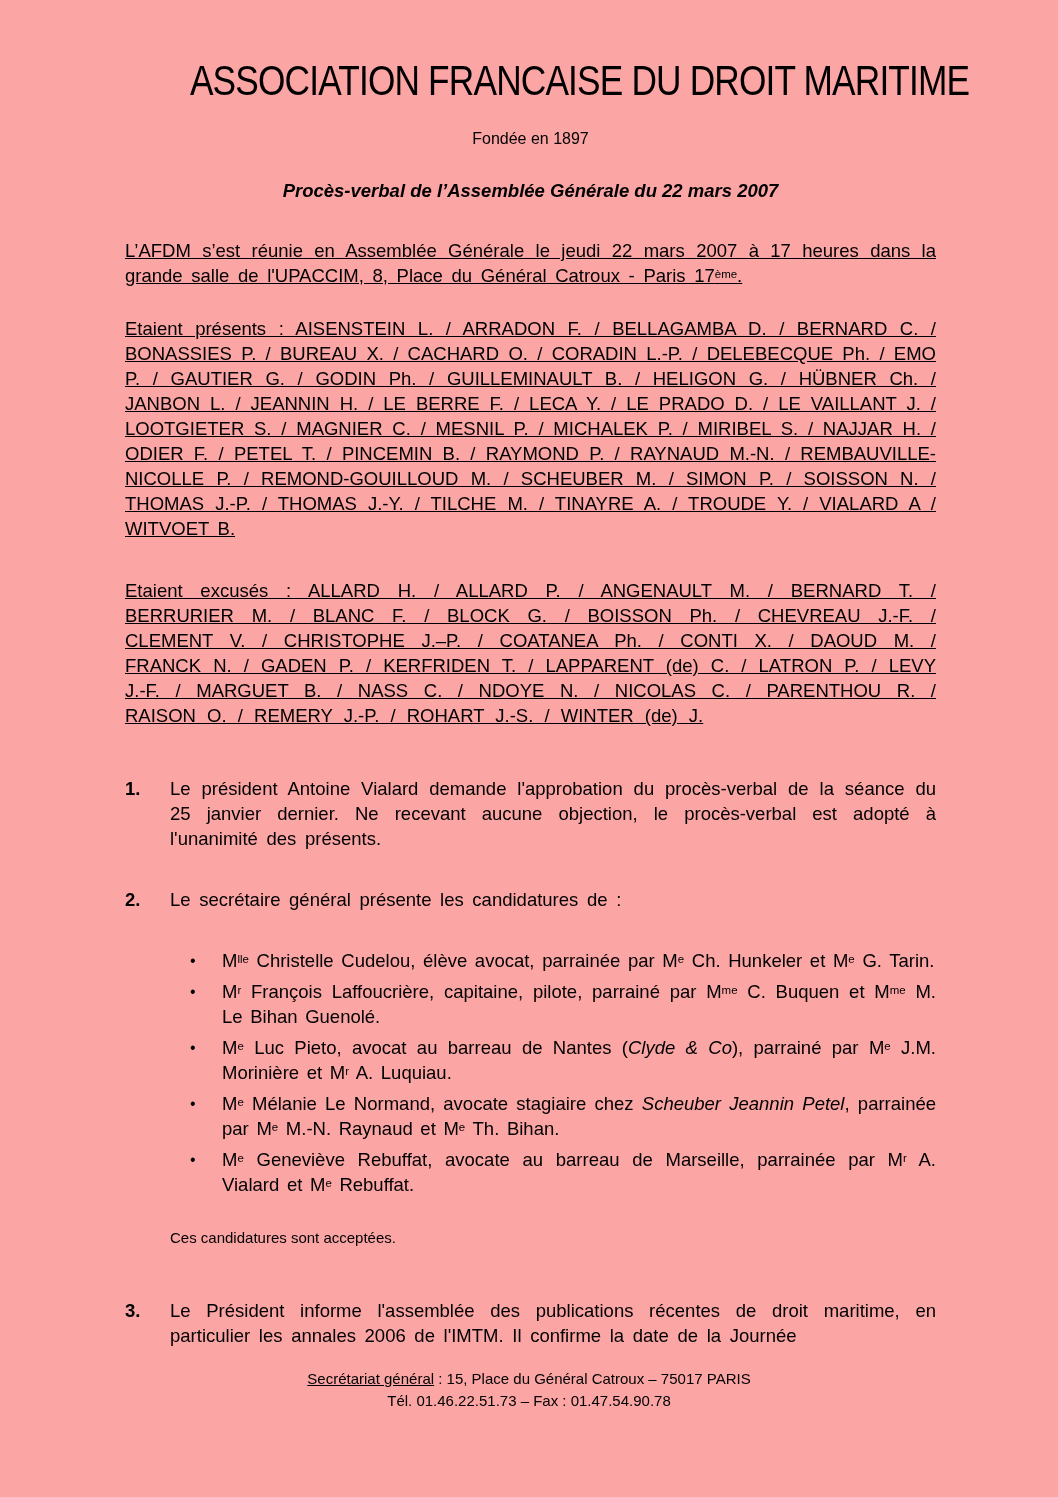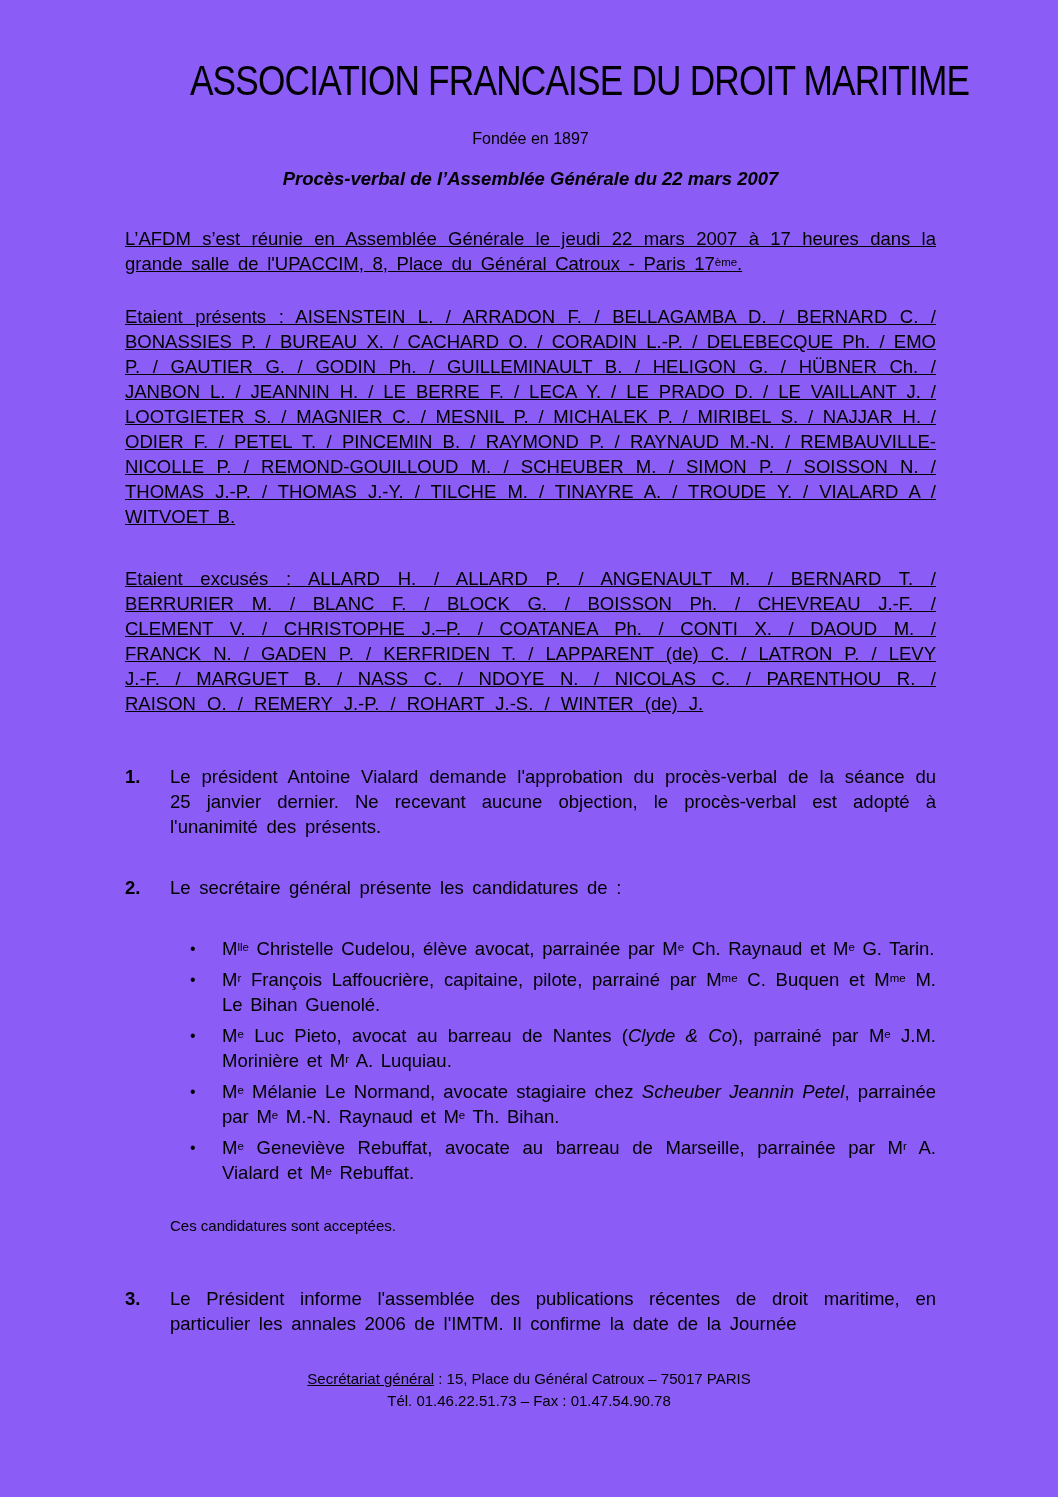--- a/index.html
+++ b/index.html
@@ -5,39 +5,39 @@
   * { margin: 0; padding: 0; box-sizing: border-box; }
   html, body { background: #ffffff; }
   body {
     width: 1058px; height: 1497px;
     font-family: "Liberation Sans", "DejaVu Sans", sans-serif;
     color: #000000;
   }
   .page {
     position: relative;
     width: 1058px; height: 1497px;
-    background: #8b5cf6;
+    background: #fca5a5;
     padding: 58px 122px 0 125px;
     overflow: hidden;
   }
   .doc-title {
     text-align: center;
     font-size: 42px;
     font-weight: 400;
     letter-spacing: -1px;
     white-space: nowrap;
     transform: scaleX(0.84);
     transform-origin: center;
     line-height: 46px;
     margin-bottom: 26px;
   }
   .founded {
     text-align: center;
     font-size: 16px;
-    margin-bottom: 20px;
+    margin-bottom: 32px;
   }
   .doc-heading {
     text-align: center;
     font-size: 18.5px;
     font-weight: bold;
     font-style: italic;
     margin-bottom: 36px;
   }
   .para {
     font-size: 18.5px;
@@ -129,21 +129,21 @@
   </div>
 
   <div class="num-item item-2">
     <span class="num">2.</span>
     <div class="num-text"><span>Le secrétaire général présente les candidatures de :</span></div>
   </div>
 
   <ul class="candidates">
     <li class="candidate">
       <span class="bullet">•</span>
-      <div class="cand-text"><span>M</span><sup>lle</sup><span> Christelle Cudelou, élève avocat, parrainée par M</span><sup>e</sup><span> Ch. Raynaud et M</span><sup>e</sup><span> G. Tarin.</span></div>
+      <div class="cand-text"><span>M</span><sup>lle</sup><span> Christelle Cudelou, élève avocat, parrainée par M</span><sup>e</sup><span> Ch. Hunkeler et M</span><sup>e</sup><span> G. Tarin.</span></div>
     </li>
     <li class="candidate">
       <span class="bullet">•</span>
       <div class="cand-text"><span>M</span><sup>r</sup><span> François Laffoucrière, capitaine, pilote, parrainé par M</span><sup>me</sup><span> C. Buquen et M</span><sup>me</sup><span> M. Le Bihan Guenolé.</span></div>
     </li>
     <li class="candidate">
       <span class="bullet">•</span>
       <div class="cand-text"><span>M</span><sup>e</sup><span> Luc Pieto, avocat au barreau de Nantes (</span><span class="it">Clyde &amp; Co</span><span>), parrainé par M</span><sup>e</sup><span> J.M. Morinière et M</span><sup>r</sup><span> A. Luquiau.</span></div>
     </li>
     <li class="candidate">

